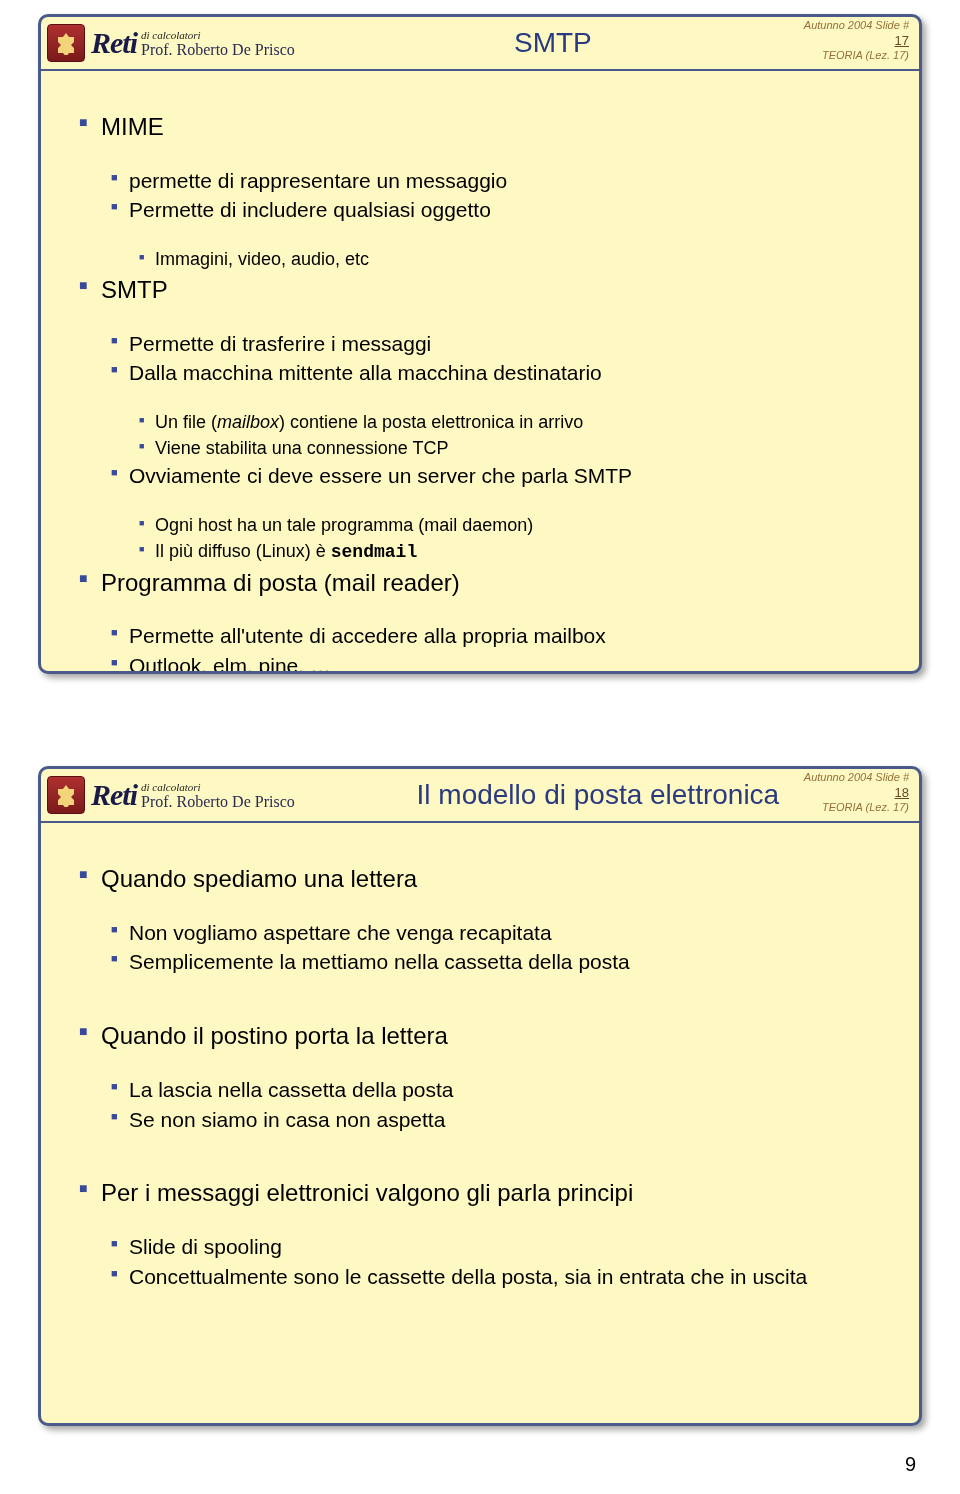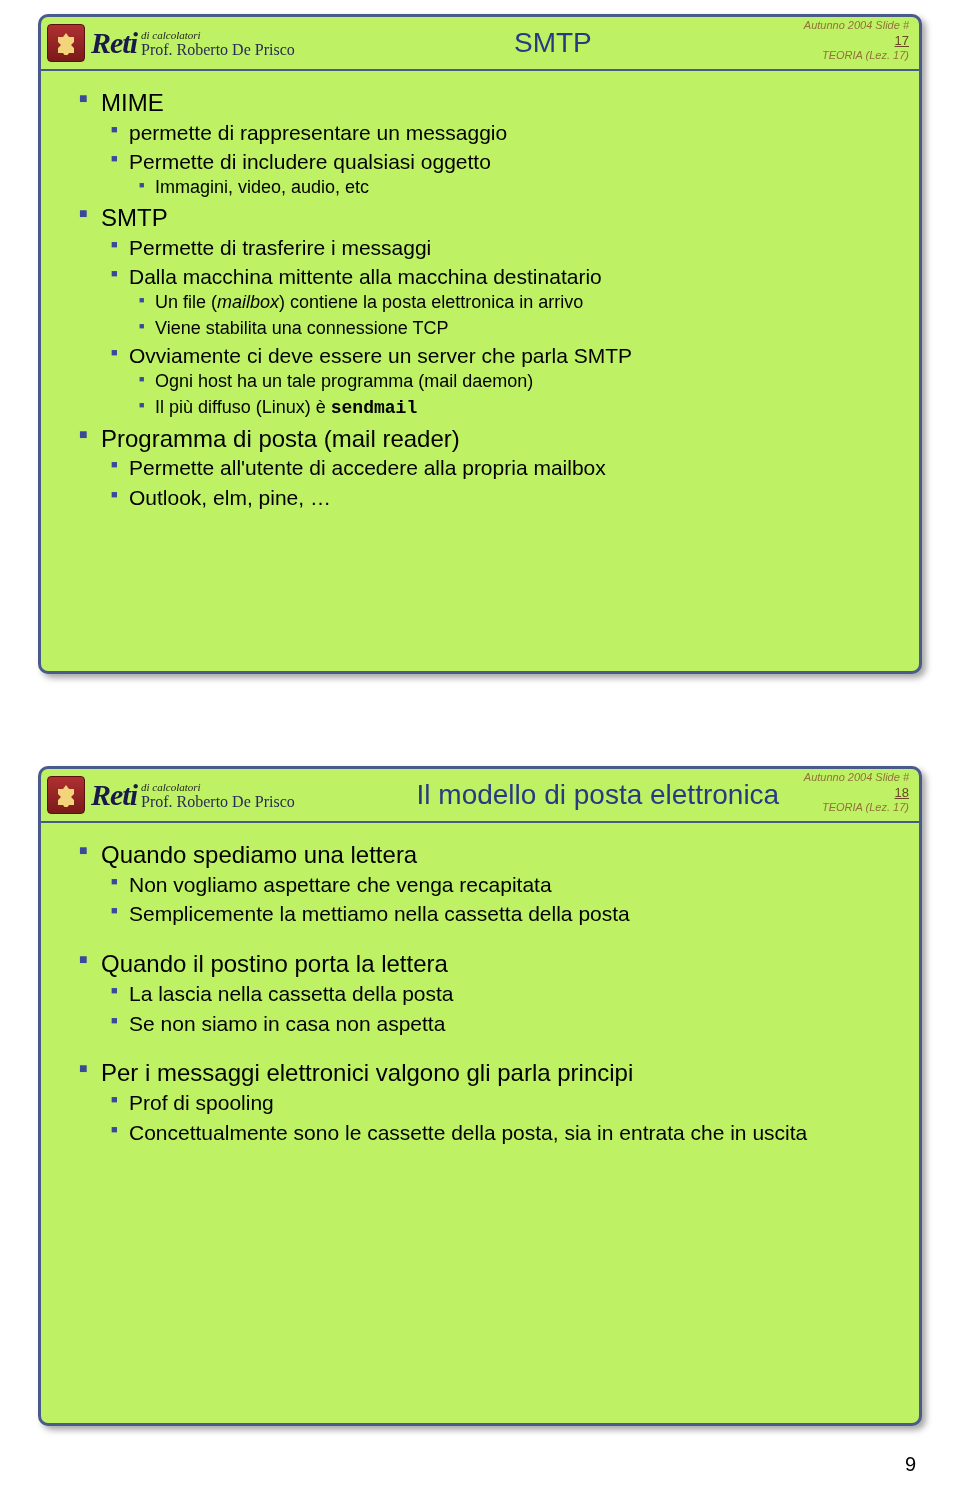--- a/index.html
+++ b/index.html
@@ -12,21 +12,21 @@
     color: #000;
   }
   .slide {
     position: absolute;
     left: 38px;
     width: 884px;
     height: 660px;
     border: 3px solid #4a5a8a;
     border-radius: 10px;
     box-shadow: 4px 4px 6px rgba(0,0,0,0.35);
-    background: #bef264;
+    background: #fef9c3;
     overflow: hidden;
   }
   .slide-1 { top: 14px; }
   .slide-2 { top: 766px; }
 
   .header {
     height: 54px;
     border-bottom: 2px solid #4a5a8a;
     display: flex;
     align-items: center;
@@ -81,21 +81,21 @@
     line-height: 1.25;
   }
   .meta .num { font-size: 13px; font-style: normal; color: #6a4a20; text-decoration: underline; }
   .meta .lez { font-style: italic; }
 
   .body {
     padding: 16px 38px 20px 38px;
     font-size: 21px;
     line-height: 1.32;
   }
-  ul { list-style: none; }
+  ul { list-style: none; margin-top: 24px; }
   li { position: relative; padding-left: 22px; margin-bottom: 2px; }
   .lvl1 > li::before {
     content: "■"; position: absolute; left: 0; top: 2px;
     color: #3a4a9a; font-size: 14px;
   }
   .lvl2 > li::before {
     content: "■"; position: absolute; left: 0; top: 3px;
     color: #3a4a9a; font-size: 11px;
   }
   .lvl3 > li::before {
@@ -221,21 +221,21 @@
         <ul class="lvl2">
           <li><span>La lascia nella cassetta della posta</span></li>
           <li><span>Se non siamo in casa non aspetta</span></li>
         </ul>
       </li>
     </ul>
     <div style="height:18px;"></div>
     <ul class="lvl1">
       <li><span>Per i messaggi elettronici valgono gli parla principi</span>
         <ul class="lvl2">
-          <li><span>Prof di spooling</span></li>
+          <li><span>Slide di spooling</span></li>
           <li><span>Concettualmente sono le cassette della posta, sia in entrata che in uscita</span></li>
         </ul>
       </li>
     </ul>
   </div>
 </div>
 
 <div class="page-num">9</div>
 
 </body></html>

